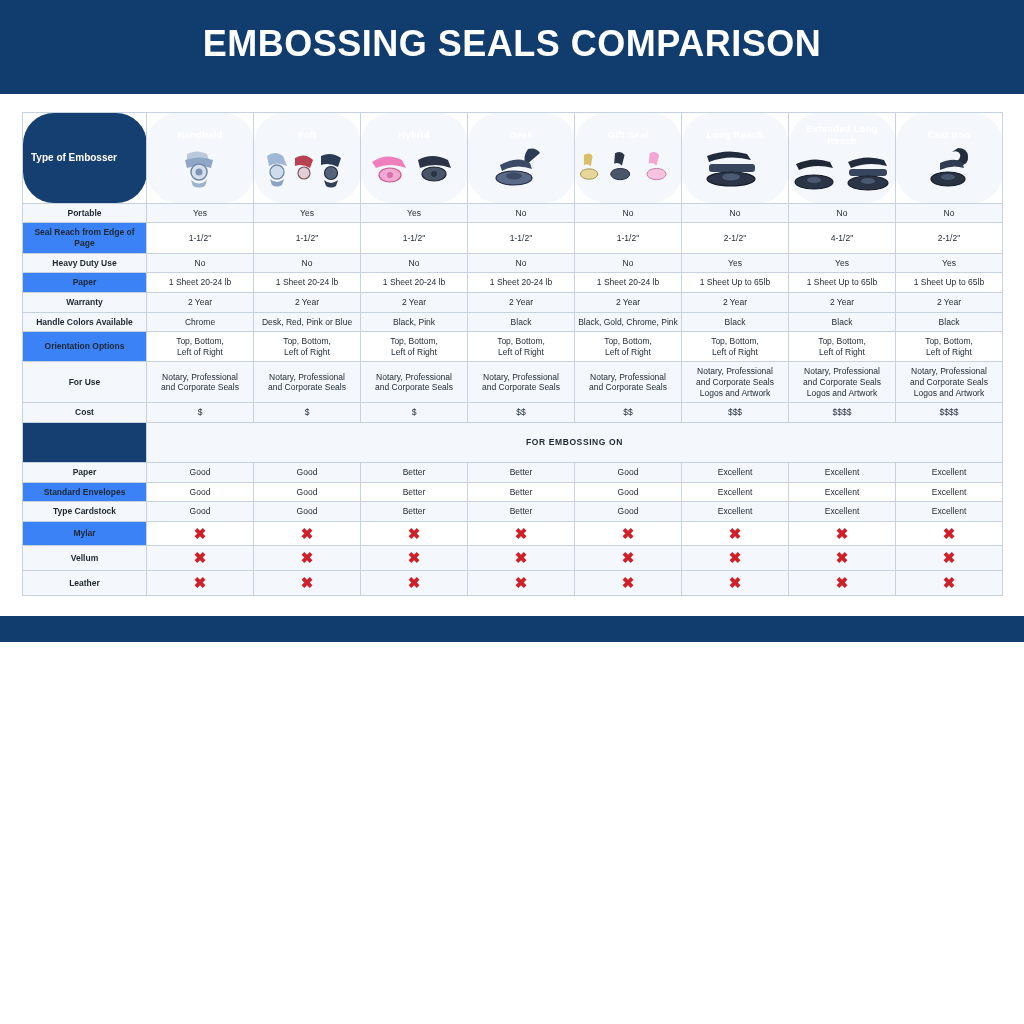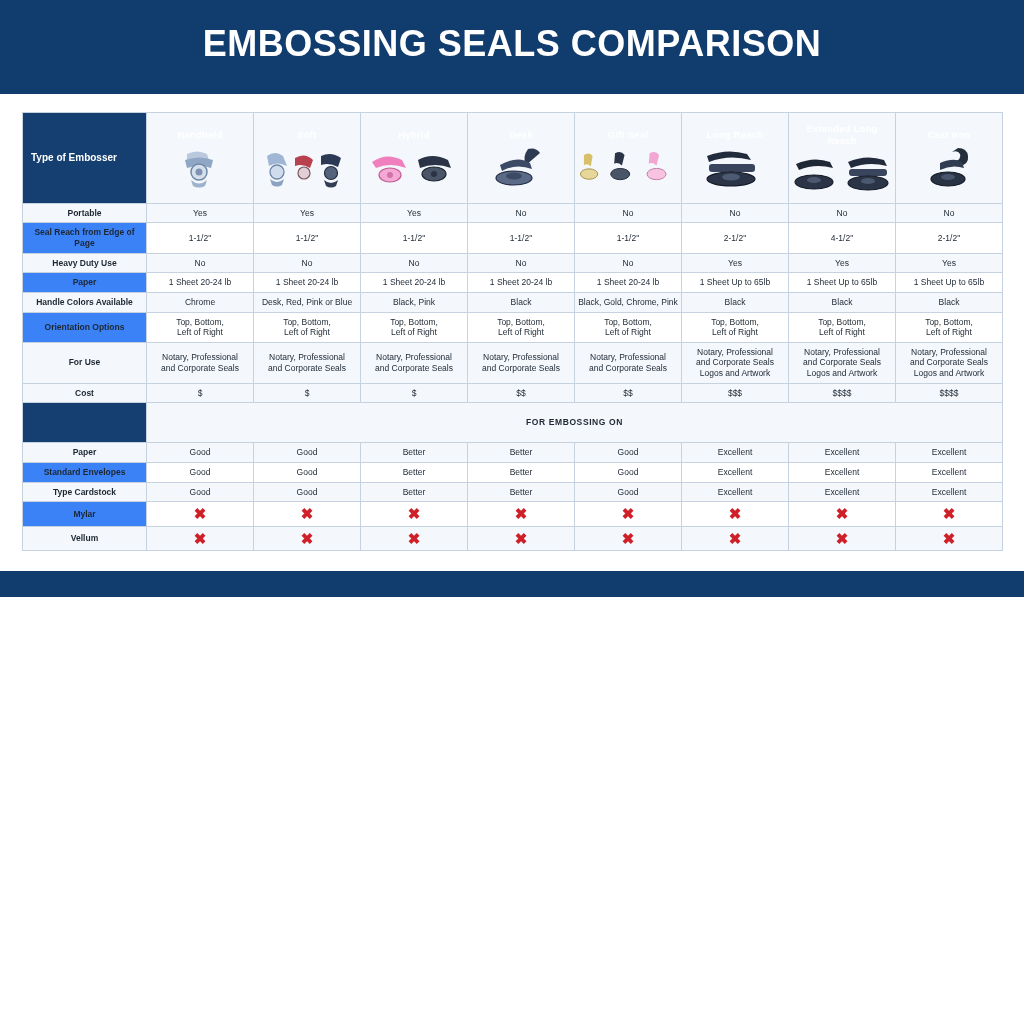--- a/index.html
+++ b/index.html
@@ -73,20 +73,21 @@
   tr.alt td { background: #ffffff; }
   tr.alt td.rowlabel { background: #3b82f6; }
 
   
   .head-row td {
     background: #153f70;
     color: #ffffff;
     padding: 0;
     height: 82px;
     vertical-align: top;
+    border-radius: 31px;
   }
   .head-row td.rowlabel {
     background: #153f70;
     color: #ffffff;
     font-weight: bold;
     font-size: 10px;
     vertical-align: middle;
     text-align: left;
     padding-left: 8px;
   }
@@ -324,20 +325,31 @@
             <td class="multi">1 Sheet 20-24 lb</td>
             <td class="multi">1 Sheet 20-24 lb</td>
             <td class="multi">1 Sheet 20-24 lb</td>
             <td class="multi">1 Sheet 20-24 lb</td>
             <td class="multi">1 Sheet 20-24 lb</td>
             <td class="multi">1 Sheet Up to 65lb</td>
             <td class="multi">1 Sheet Up to 65lb</td>
             <td class="multi">1 Sheet Up to 65lb</td>
           </tr>
           <tr>
+            <td class="rowlabel">Warranty</td>
+            <td class="multi">2 Year</td>
+            <td class="multi">2 Year</td>
+            <td class="multi">2 Year</td>
+            <td class="multi">2 Year</td>
+            <td class="multi">2 Year</td>
+            <td class="multi">2 Year</td>
+            <td class="multi">2 Year</td>
+            <td class="multi">2 Year</td>
+          </tr>
+          <tr>
             <td class="rowlabel">Handle Colors Available</td>
             <td class="multi">Chrome</td>
             <td class="multi">Desk, Red, Pink or Blue</td>
             <td class="multi">Black, Pink</td>
             <td class="multi">Black</td>
             <td class="multi">Black, Gold, Chrome, Pink</td>
             <td class="multi">Black</td>
             <td class="multi">Black</td>
             <td class="multi">Black</td>
           </tr>
@@ -445,20 +457,31 @@
             <td class="rowlabel">Vellum</td>
             <td><span class="xmark">✖</span></td>
             <td><span class="xmark">✖</span></td>
             <td><span class="xmark">✖</span></td>
             <td><span class="xmark">✖</span></td>
             <td><span class="xmark">✖</span></td>
             <td><span class="xmark">✖</span></td>
             <td><span class="xmark">✖</span></td>
             <td><span class="xmark">✖</span></td>
           </tr>
+          <tr>
+            <td class="rowlabel">Leather</td>
+            <td><span class="xmark">✖</span></td>
+            <td><span class="xmark">✖</span></td>
+            <td><span class="xmark">✖</span></td>
+            <td><span class="xmark">✖</span></td>
+            <td><span class="xmark">✖</span></td>
+            <td><span class="xmark">✖</span></td>
+            <td><span class="xmark">✖</span></td>
+            <td><span class="xmark">✖</span></td>
+          </tr>
         </tbody>
     </table>
   </div>
 
   <div class="footer-gap"></div>
   <div class="footer-rule"></div>
   <div class="footer-bar"></div>
 </div>
 
 </body></html>

